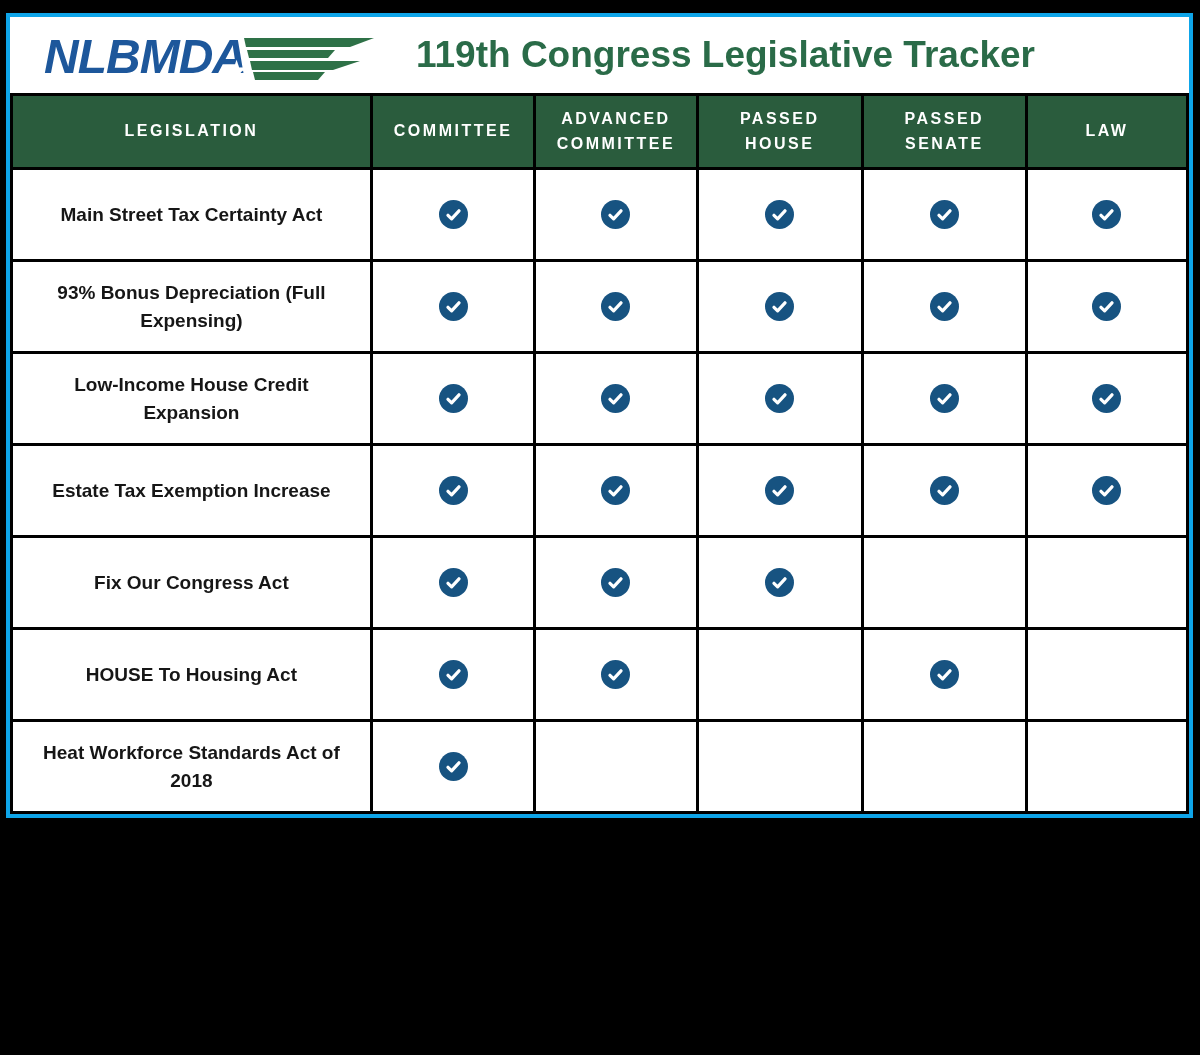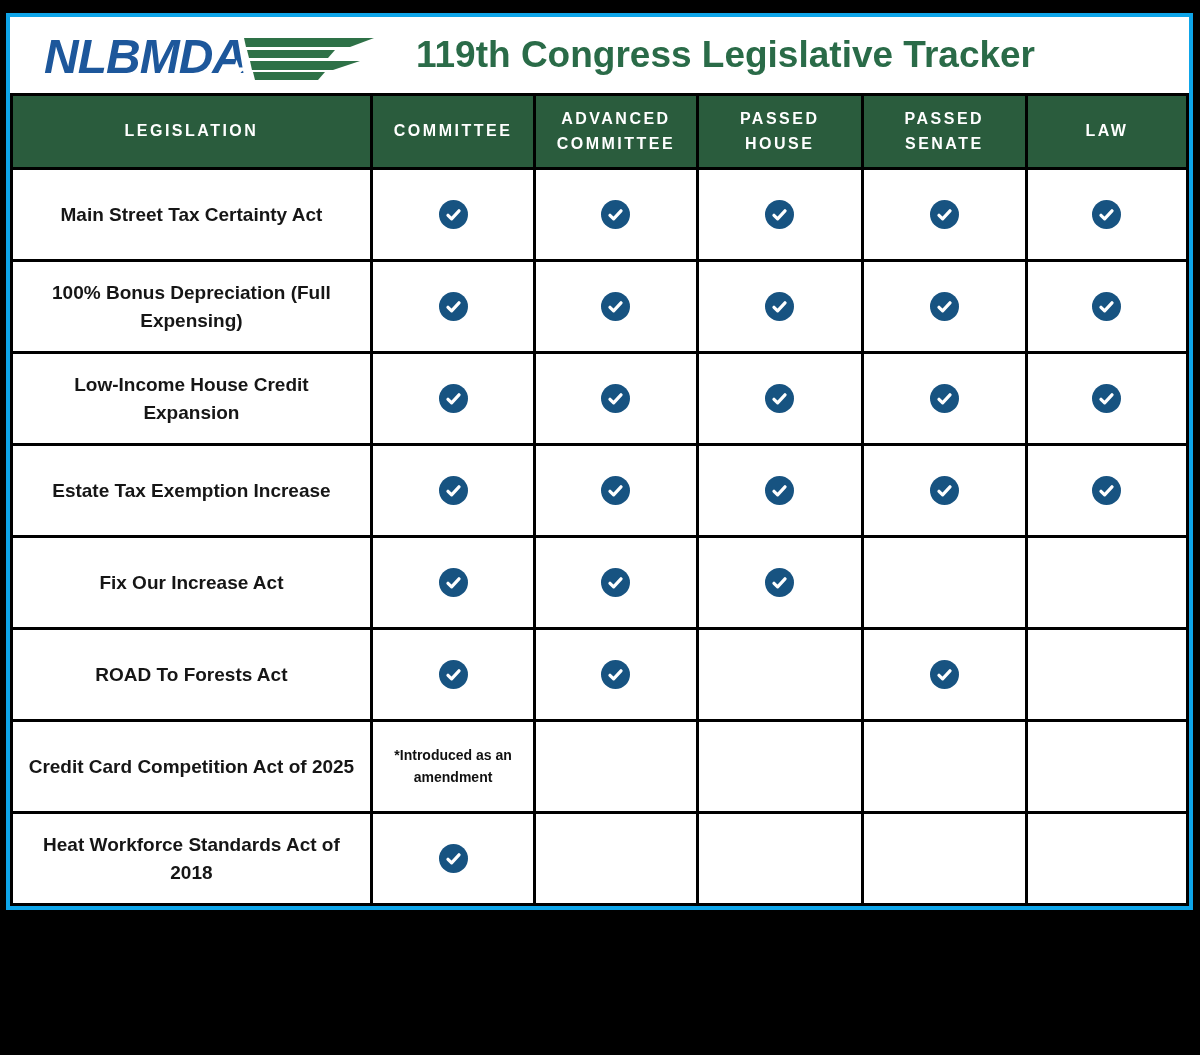--- a/index.html
+++ b/index.html
@@ -166,21 +166,21 @@
                 <path d="M2 6.3 L5.6 9.8 L13 1.8" stroke="#ffffff" stroke-width="3.2" fill="none" stroke-linecap="round" stroke-linejoin="round"></path>
               </svg>
             </span></td>
           <td><span class="check">
               <svg width="15" height="12" viewBox="0 0 15 12" xmlns="http://www.w3.org/2000/svg">
                 <path d="M2 6.3 L5.6 9.8 L13 1.8" stroke="#ffffff" stroke-width="3.2" fill="none" stroke-linecap="round" stroke-linejoin="round"></path>
               </svg>
             </span></td>
         </tr>
         <tr>
-          <td class="leg">100% Bonus Depreciation (Full Expensing)</td>
+          <td class="leg">93% Bonus Depreciation (Full Expensing)</td>
           <td><span class="check">
               <svg width="15" height="12" viewBox="0 0 15 12" xmlns="http://www.w3.org/2000/svg">
                 <path d="M2 6.3 L5.6 9.8 L13 1.8" stroke="#ffffff" stroke-width="3.2" fill="none" stroke-linecap="round" stroke-linejoin="round"></path>
               </svg>
             </span></td>
           <td><span class="check">
               <svg width="15" height="12" viewBox="0 0 15 12" xmlns="http://www.w3.org/2000/svg">
                 <path d="M2 6.3 L5.6 9.8 L13 1.8" stroke="#ffffff" stroke-width="3.2" fill="none" stroke-linecap="round" stroke-linejoin="round"></path>
               </svg>
             </span></td>
@@ -250,67 +250,57 @@
                 <path d="M2 6.3 L5.6 9.8 L13 1.8" stroke="#ffffff" stroke-width="3.2" fill="none" stroke-linecap="round" stroke-linejoin="round"></path>
               </svg>
             </span></td>
           <td><span class="check">
               <svg width="15" height="12" viewBox="0 0 15 12" xmlns="http://www.w3.org/2000/svg">
                 <path d="M2 6.3 L5.6 9.8 L13 1.8" stroke="#ffffff" stroke-width="3.2" fill="none" stroke-linecap="round" stroke-linejoin="round"></path>
               </svg>
             </span></td>
         </tr>
         <tr>
-          <td class="leg">Fix Our Increase Act</td>
-          <td><span class="check">
-              <svg width="15" height="12" viewBox="0 0 15 12" xmlns="http://www.w3.org/2000/svg">
-                <path d="M2 6.3 L5.6 9.8 L13 1.8" stroke="#ffffff" stroke-width="3.2" fill="none" stroke-linecap="round" stroke-linejoin="round"></path>
-              </svg>
-            </span></td>
-          <td><span class="check">
-              <svg width="15" height="12" viewBox="0 0 15 12" xmlns="http://www.w3.org/2000/svg">
-                <path d="M2 6.3 L5.6 9.8 L13 1.8" stroke="#ffffff" stroke-width="3.2" fill="none" stroke-linecap="round" stroke-linejoin="round"></path>
-              </svg>
-            </span></td>
-          <td><span class="check">
-              <svg width="15" height="12" viewBox="0 0 15 12" xmlns="http://www.w3.org/2000/svg">
-                <path d="M2 6.3 L5.6 9.8 L13 1.8" stroke="#ffffff" stroke-width="3.2" fill="none" stroke-linecap="round" stroke-linejoin="round"></path>
-              </svg>
-            </span></td>
-          <td></td>
-          <td></td>
-        </tr>
-        <tr>
-          <td class="leg">ROAD To Forests Act</td>
-          <td><span class="check">
-              <svg width="15" height="12" viewBox="0 0 15 12" xmlns="http://www.w3.org/2000/svg">
-                <path d="M2 6.3 L5.6 9.8 L13 1.8" stroke="#ffffff" stroke-width="3.2" fill="none" stroke-linecap="round" stroke-linejoin="round"></path>
-              </svg>
-            </span></td>
-          <td><span class="check">
-              <svg width="15" height="12" viewBox="0 0 15 12" xmlns="http://www.w3.org/2000/svg">
-                <path d="M2 6.3 L5.6 9.8 L13 1.8" stroke="#ffffff" stroke-width="3.2" fill="none" stroke-linecap="round" stroke-linejoin="round"></path>
-              </svg>
-            </span></td>
-          <td></td>
-          <td><span class="check">
-              <svg width="15" height="12" viewBox="0 0 15 12" xmlns="http://www.w3.org/2000/svg">
-                <path d="M2 6.3 L5.6 9.8 L13 1.8" stroke="#ffffff" stroke-width="3.2" fill="none" stroke-linecap="round" stroke-linejoin="round"></path>
-              </svg>
-            </span></td>
-          <td></td>
-        </tr>
-        <tr>
-          <td class="leg">Credit Card Competition Act of 2025</td>
-          <td>
-            <div class="note">*Introduced as an amendment</div>
-          </td>
-          <td></td>
-          <td></td>
-          <td></td>
+          <td class="leg">Fix Our Congress Act</td>
+          <td><span class="check">
+              <svg width="15" height="12" viewBox="0 0 15 12" xmlns="http://www.w3.org/2000/svg">
+                <path d="M2 6.3 L5.6 9.8 L13 1.8" stroke="#ffffff" stroke-width="3.2" fill="none" stroke-linecap="round" stroke-linejoin="round"></path>
+              </svg>
+            </span></td>
+          <td><span class="check">
+              <svg width="15" height="12" viewBox="0 0 15 12" xmlns="http://www.w3.org/2000/svg">
+                <path d="M2 6.3 L5.6 9.8 L13 1.8" stroke="#ffffff" stroke-width="3.2" fill="none" stroke-linecap="round" stroke-linejoin="round"></path>
+              </svg>
+            </span></td>
+          <td><span class="check">
+              <svg width="15" height="12" viewBox="0 0 15 12" xmlns="http://www.w3.org/2000/svg">
+                <path d="M2 6.3 L5.6 9.8 L13 1.8" stroke="#ffffff" stroke-width="3.2" fill="none" stroke-linecap="round" stroke-linejoin="round"></path>
+              </svg>
+            </span></td>
+          <td></td>
+          <td></td>
+        </tr>
+        <tr>
+          <td class="leg">HOUSE To Housing Act</td>
+          <td><span class="check">
+              <svg width="15" height="12" viewBox="0 0 15 12" xmlns="http://www.w3.org/2000/svg">
+                <path d="M2 6.3 L5.6 9.8 L13 1.8" stroke="#ffffff" stroke-width="3.2" fill="none" stroke-linecap="round" stroke-linejoin="round"></path>
+              </svg>
+            </span></td>
+          <td><span class="check">
+              <svg width="15" height="12" viewBox="0 0 15 12" xmlns="http://www.w3.org/2000/svg">
+                <path d="M2 6.3 L5.6 9.8 L13 1.8" stroke="#ffffff" stroke-width="3.2" fill="none" stroke-linecap="round" stroke-linejoin="round"></path>
+              </svg>
+            </span></td>
+          <td></td>
+          <td><span class="check">
+              <svg width="15" height="12" viewBox="0 0 15 12" xmlns="http://www.w3.org/2000/svg">
+                <path d="M2 6.3 L5.6 9.8 L13 1.8" stroke="#ffffff" stroke-width="3.2" fill="none" stroke-linecap="round" stroke-linejoin="round"></path>
+              </svg>
+            </span></td>
           <td></td>
         </tr>
         <tr>
           <td class="leg">Heat Workforce Standards Act of 2018</td>
           <td><span class="check">
               <svg width="15" height="12" viewBox="0 0 15 12" xmlns="http://www.w3.org/2000/svg">
                 <path d="M2 6.3 L5.6 9.8 L13 1.8" stroke="#ffffff" stroke-width="3.2" fill="none" stroke-linecap="round" stroke-linejoin="round"></path>
               </svg>
             </span></td>
           <td></td>

